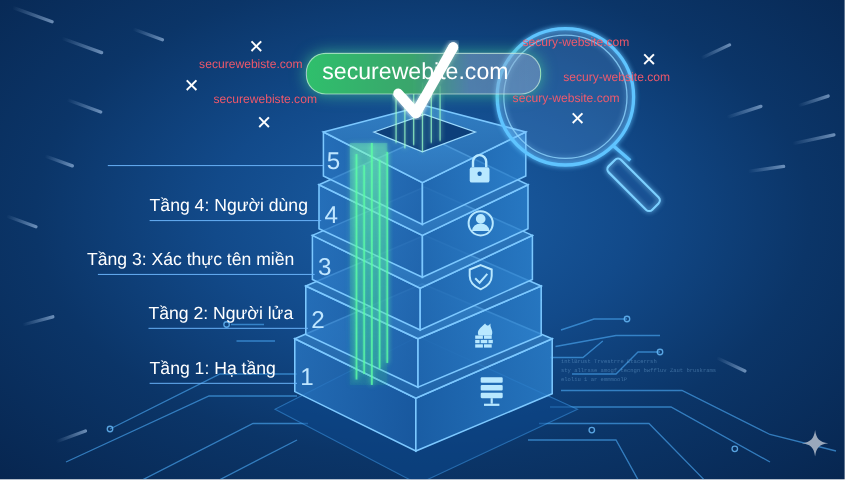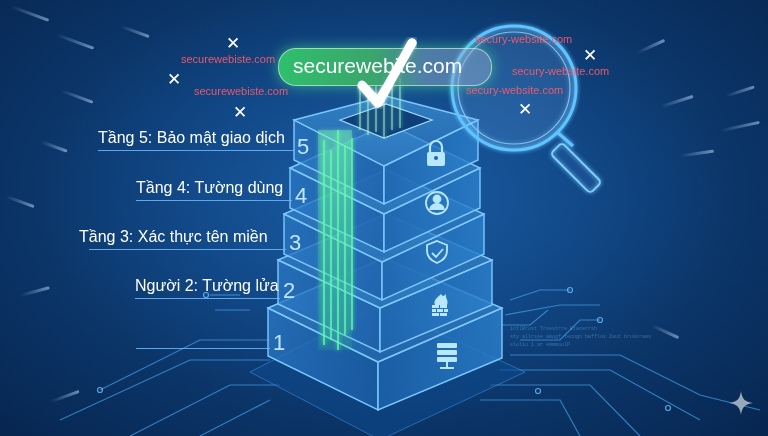--- a/index.html
+++ b/index.html
@@ -212,30 +212,30 @@
   <span class="xmark" style="left:226px;top:35px;">✕</span>
   <span class="xmark" style="left:167px;top:71px;">✕</span>
   <span class="xmark" style="left:233px;top:104px;">✕</span>
 
   <span class="fake" style="left:475px;top:33px;">secury-website.com</span>
   <span class="fake" style="left:512px;top:65px;">secury-website.com</span>
   <span class="fake" style="left:466px;top:84px;">secury-website.com</span>
   <span class="xmark" style="left:583px;top:47px;">✕</span>
   <span class="xmark" style="left:518px;top:101px;">✕</span>
 
-  <span class="label" style="left:98px;top:129px;">Tầng 5: Bảo mật giao dịch</span>
   <div class="label-line" style="left:98px;top:150px;width:196px;"></div>
 
-  <span class="label" style="left:136px;top:179px;">Tầng 4: Tường dùng</span>
+  <span class="label" style="left:136px;top:179px;">Tầng 4: Người dùng</span>
   <div class="label-line" style="left:136px;top:200px;width:156px;"></div>
 
   <span class="label" style="left:79px;top:228px;">Tầng 3: Xác thực tên miền</span>
   <div class="label-line" style="left:89px;top:249px;width:197px;"></div>
 
-  <span class="label" style="left:135px;top:277px;">Người 2: Tường lửa</span>
+  <span class="label" style="left:135px;top:277px;">Tầng 2: Người lửa</span>
   <div class="label-line" style="left:135px;top:298px;width:145px;"></div>
 
+  <span class="label" style="left:136px;top:327px;">Tầng 1: Hạ tầng</span>
   <div class="label-line" style="left:136px;top:348px;width:134px;"></div>
 
   <svg class="watermark" viewBox="0 0 24 24">
     <path d="M12 0 C13 8 16 11 24 12 C16 13 13 16 12 24 C11 16 8 13 0 12 C8 11 11 8 12 0 Z" fill="#9aa8bb"></path>
   </svg>
 </div>
 
 </body></html>

